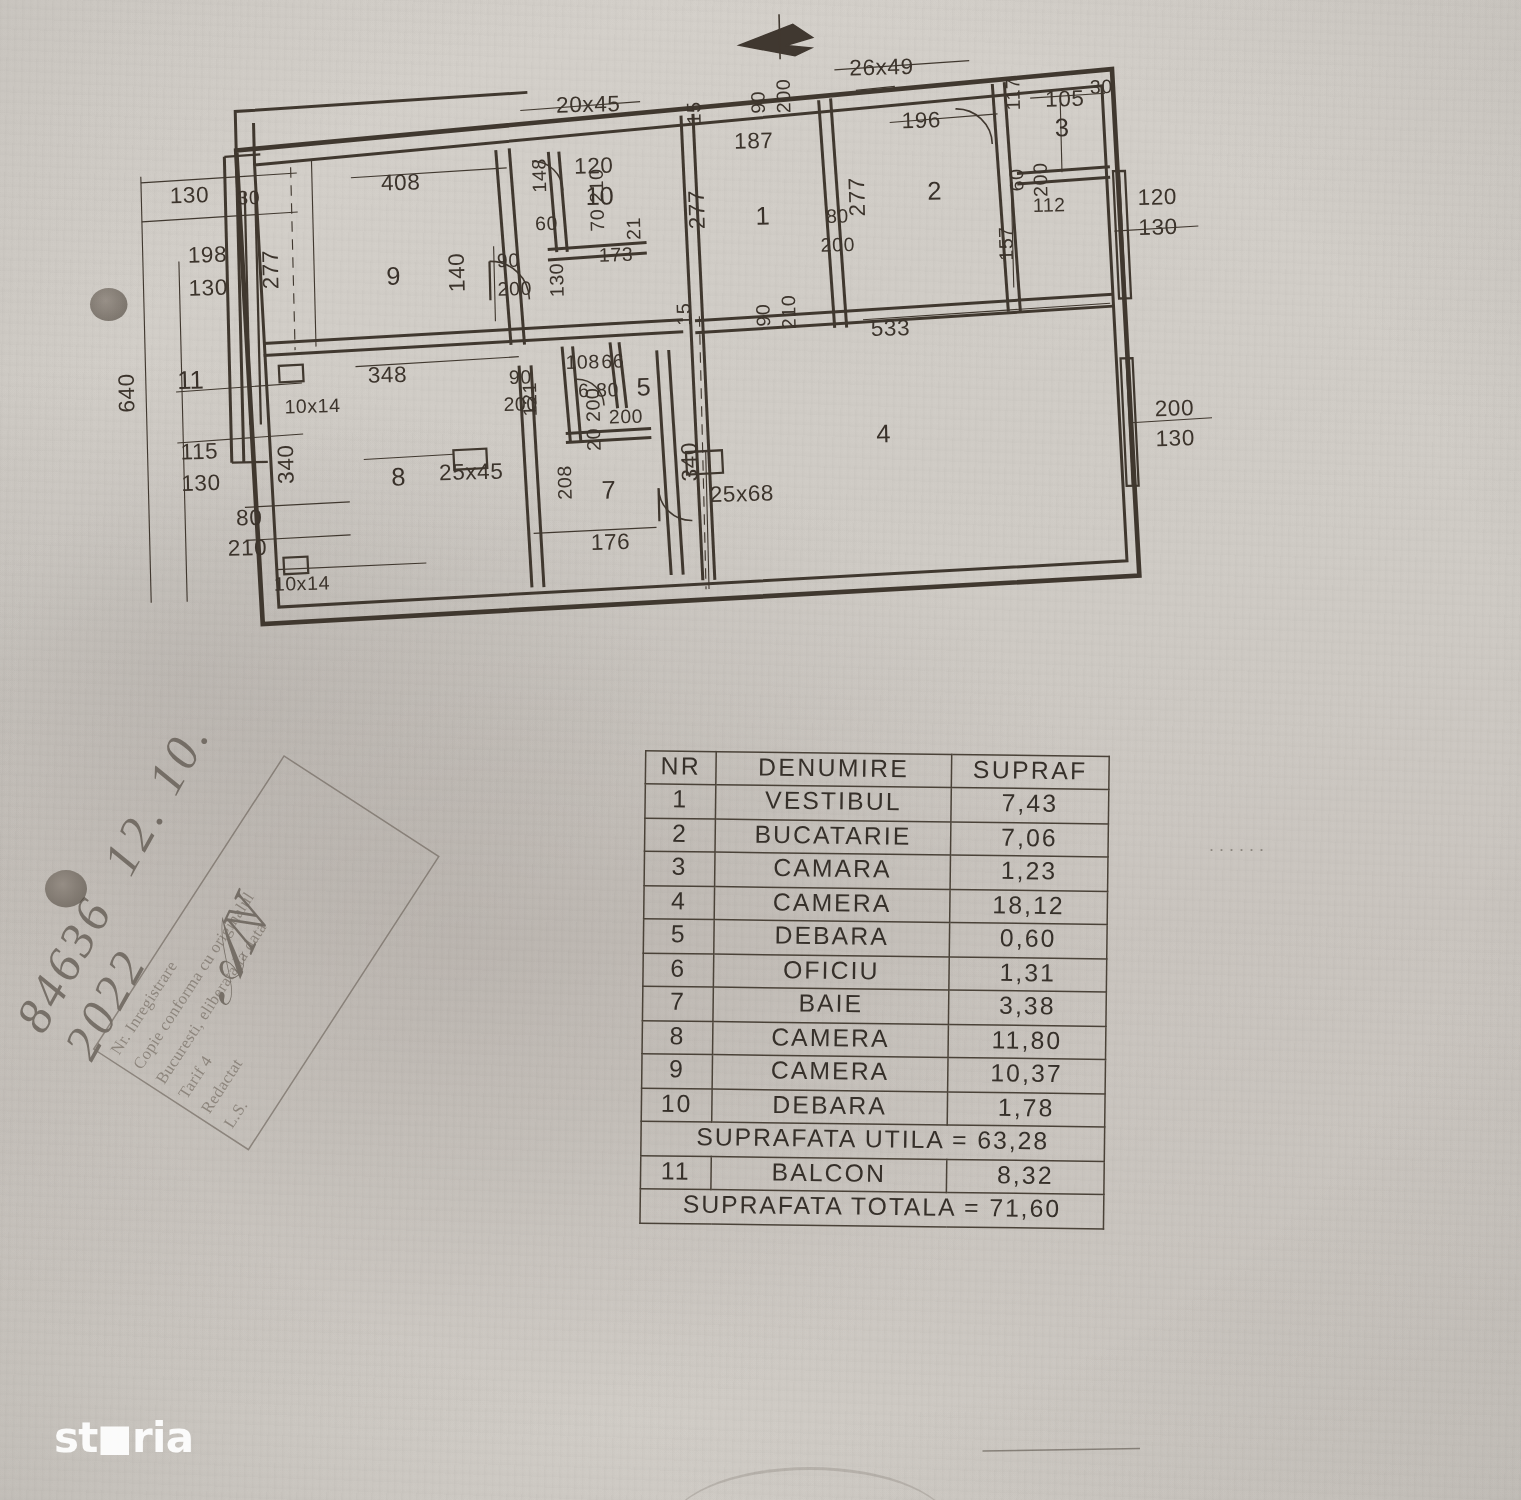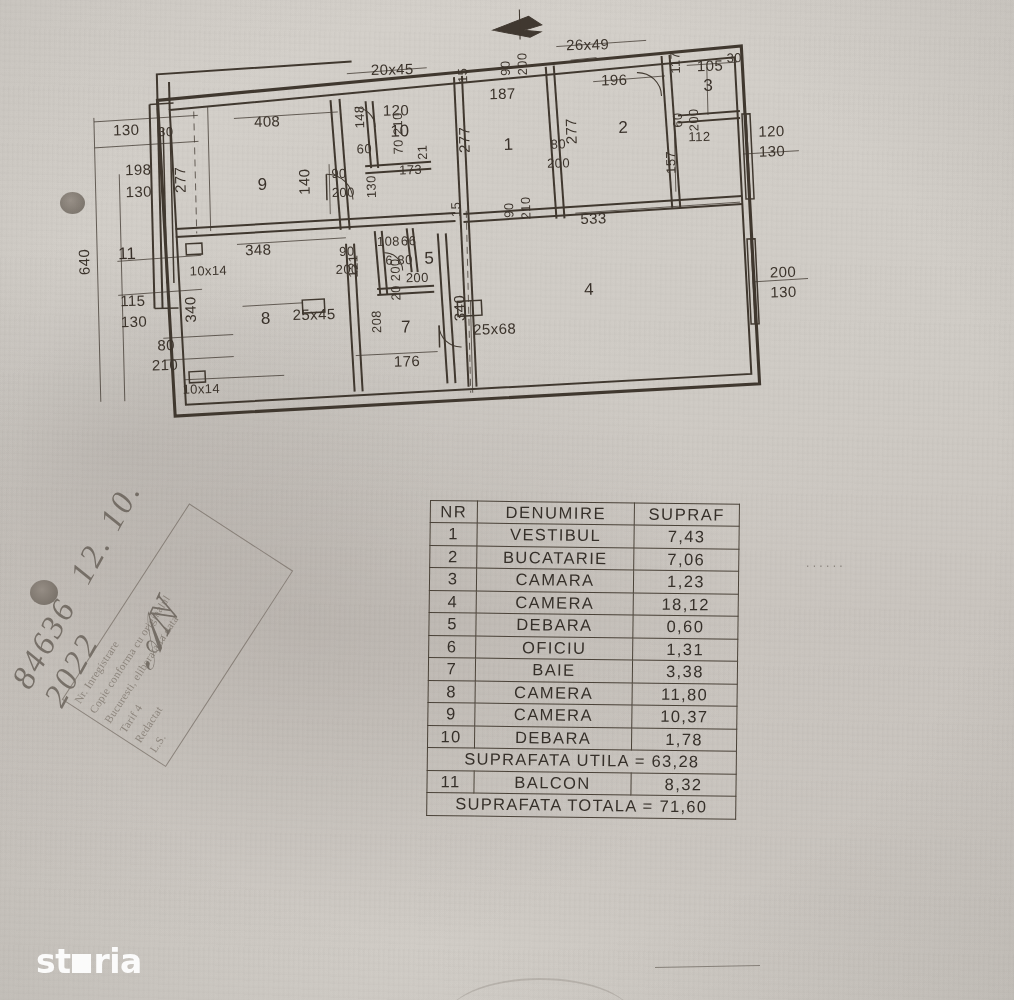--- a/index.html
+++ b/index.html
@@ -111,21 +111,21 @@
   .hole{
     position:absolute;width:25px;height:22px;border-radius:50%;
     background:radial-gradient(circle at 42% 38%, #8b8279 0%, #6f675e 60%, #5d564e 100%);
     opacity:.8;
   }
 
   
   #wm{
     position:absolute;left:36px;top:942px;
     font-family:"DejaVu Sans", sans-serif;
-    font-size:33px;font-weight:700;color:#ffffff;
+    font-size:28px;font-weight:700;color:#ffffff;
     letter-spacing:-.5px;opacity:.94;
     display:flex;align-items:center;
   }
   #wm .sq{
     display:inline-block;width:19px;height:19px;
     background:#ffffff;margin:0 2px;position:relative;top:2px;
   }
   #bot-stamp{
     position:absolute;left:445px;top:978px;width:190px;height:40px;
     border-top:2px solid rgba(90,82,74,.45);

